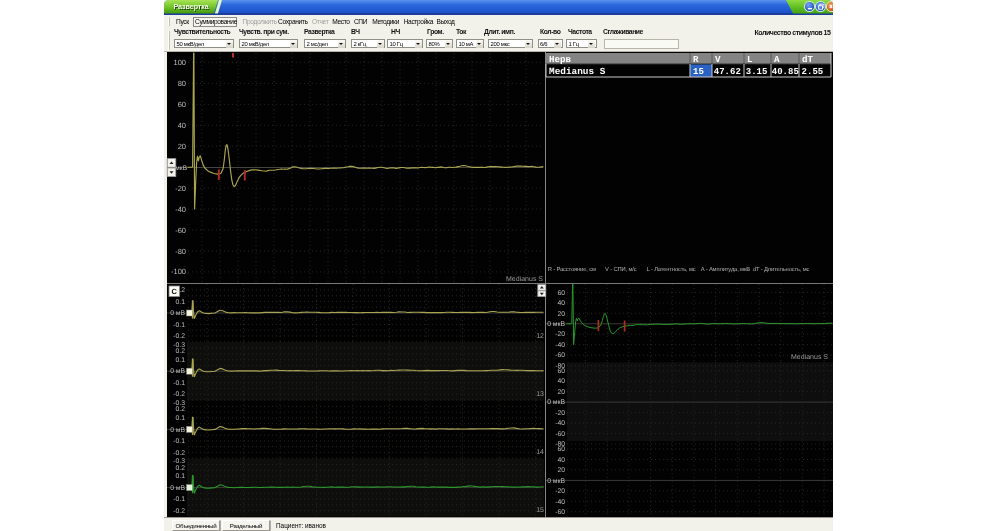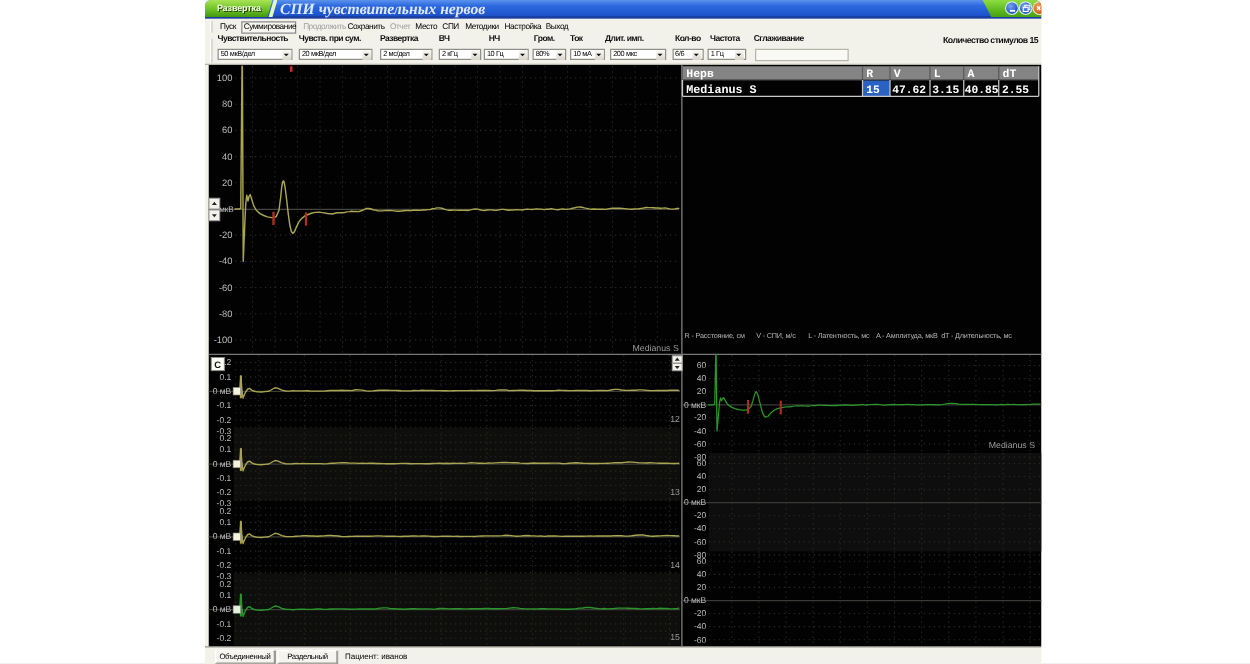--- a/index.html
+++ b/index.html
@@ -29,21 +29,20 @@
 #pat{position:absolute;left:112px;top:3.5px;font-size:6.4px;color:#000}
 svg{position:absolute;left:0;top:0;opacity:0.999} svg text{text-rendering:geometricPrecision}
 </style></head><body>
 <div id="app">
  <div id="tb">
   <div class="bline"></div>
   <div id="logo">
         <span>Развертка</span>
       </div>
   <div id="stripe"></div>
-  <div id="ttl">СПИ чувствительных нервов</div>
   <div id="swoosh"></div>
   <div class="cb" style="right:19px;background:radial-gradient(circle at 38% 32%,#7aa6f2,#1d4fc4 72%);box-shadow:0 0 0 1px #d2e6fa"></div>
   <div class="cb" style="right:8.5px;background:radial-gradient(circle at 38% 32%,#7aa6f2,#1d4fc4 72%);box-shadow:0 0 0 1px #d2e6fa"></div>
   <div class="cb" style="right:-2.5px;background:radial-gradient(circle at 38% 32%,#f2a05e,#d4571b 72%);box-shadow:0 0 0 1px #f6ddc2"></div>
   <svg width="45" height="14" style="position:absolute;left:624px;top:0" viewBox="0 0 45 14">
     <rect x="19.9" y="7.9" width="4.2" height="1.5" fill="#fff"></rect>
     <g stroke="#fff" fill="none" stroke-width="0.9">
       <rect x="30.6" y="5.8" width="3.9" height="3.4"></rect>
       <path d="M31.9 5.8 V4.2 H35.9 V7.8 H34.5"></path>
     </g>

